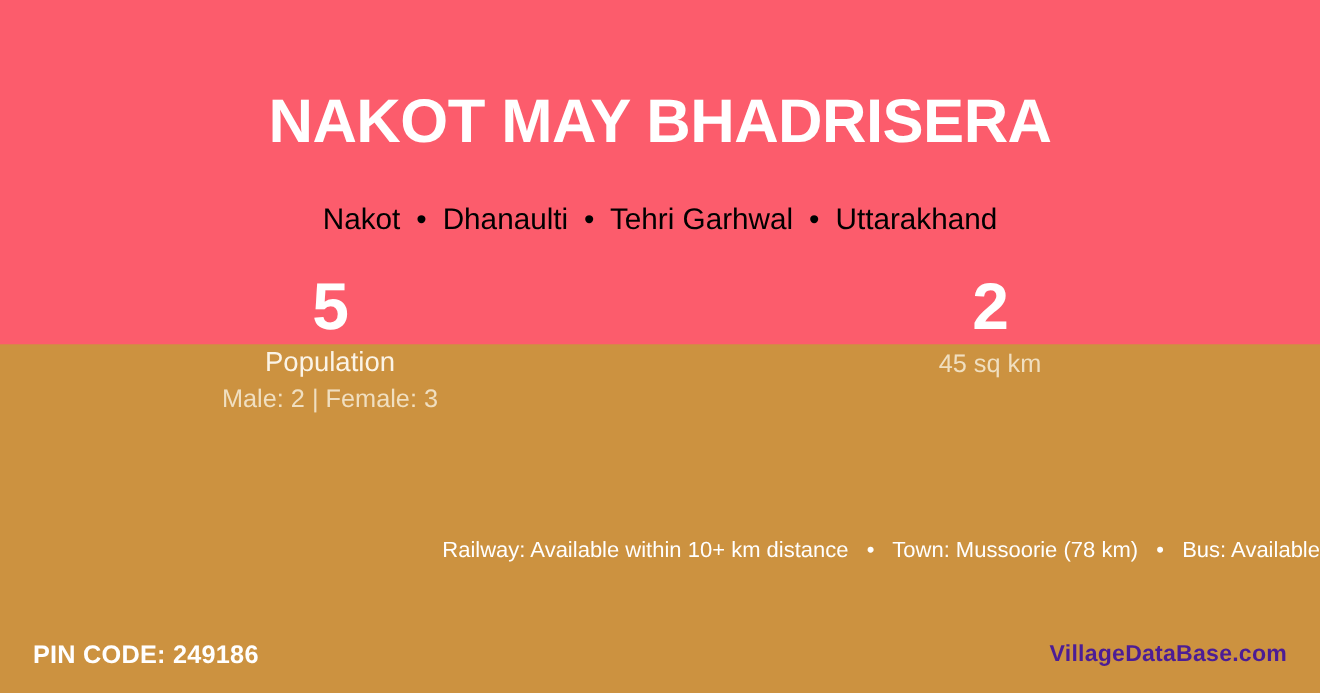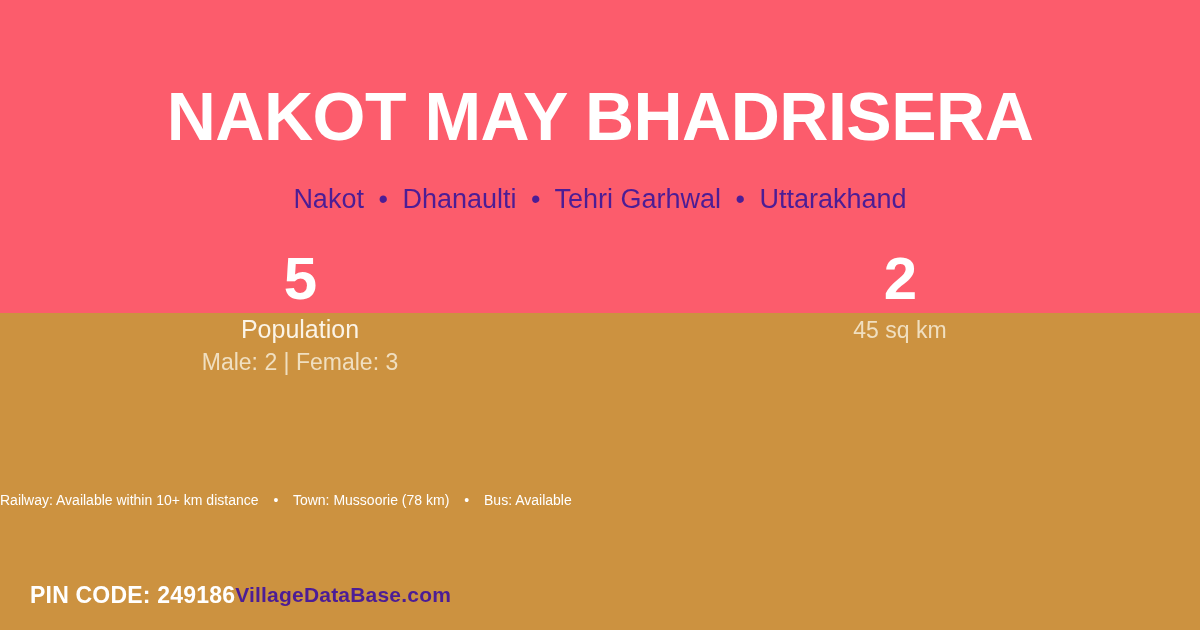--- a/index.html
+++ b/index.html
@@ -25,39 +25,39 @@
     background: #fc5c6c;
   }
 
   
   #page-title {
     position: absolute;
     left: 0;
     top: 82px;
     width: 1200px;
     text-align: center;
-    font-size: 68px;
+    font-size: 56px;
     line-height: 1;
     font-weight: 700;
     letter-spacing: -0.5px;
     color: #ffffff;
     white-space: nowrap;
   }
 
   
   #breadcrumb {
     position: absolute;
     left: 0;
     top: 183px;
     width: 1200px;
     text-align: center;
     font-size: 27px;
     line-height: 1.2;
     font-weight: 400;
-    color: #4c1d95;
+    color: #000000;
     white-space: nowrap;
   }
   #breadcrumb .sep { padding: 0 7px; }
 
   
   #stats-row {
     position: absolute;
     left: 0;
     top: 246px;
     width: 1200px;
@@ -88,40 +88,40 @@
     font-weight: 400;
     color: #f0dfc0;
   }
 
   
   #connectivity-line {
     position: absolute;
     left: 0;
     top: 486px;
     width: 1200px;
-    text-align: left;
-    font-size: 14px;
+    text-align: right;
+    font-size: 20px;
     line-height: 28px;
     font-weight: 400;
     color: #ffffff;
     white-space: nowrap;
   }
   #connectivity-line .sep { padding: 0 11px; }
 
   
   #footer-bar {
     position: absolute;
     left: 0;
     bottom: 0;
     width: 1200px;
     height: 70px;
     padding: 0 30px;
     display: flex;
     align-items: center;
-    justify-content: flex-start;
+    justify-content: space-between;
   }
   #pin-code {
     font-size: 23px;
     line-height: 28px;
     font-weight: 700;
     color: #ffffff;
     letter-spacing: 0.2px;
   }
   #site-brand {
     font-size: 21px;

